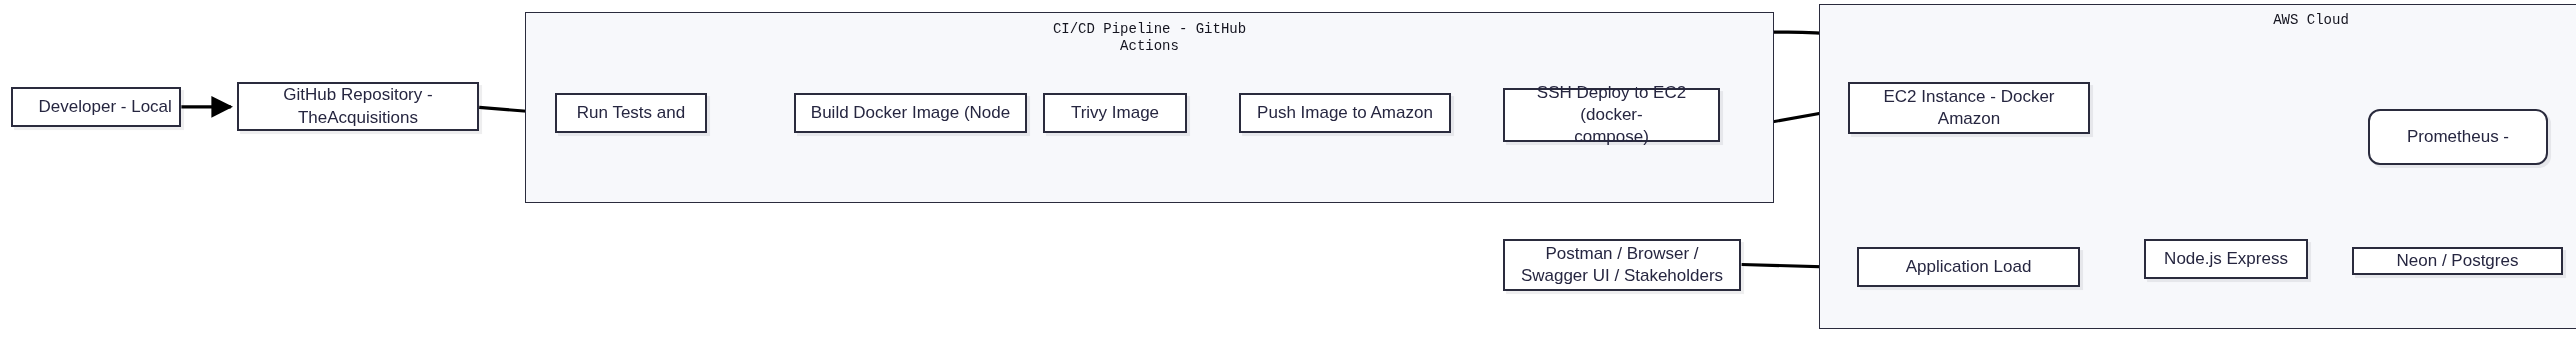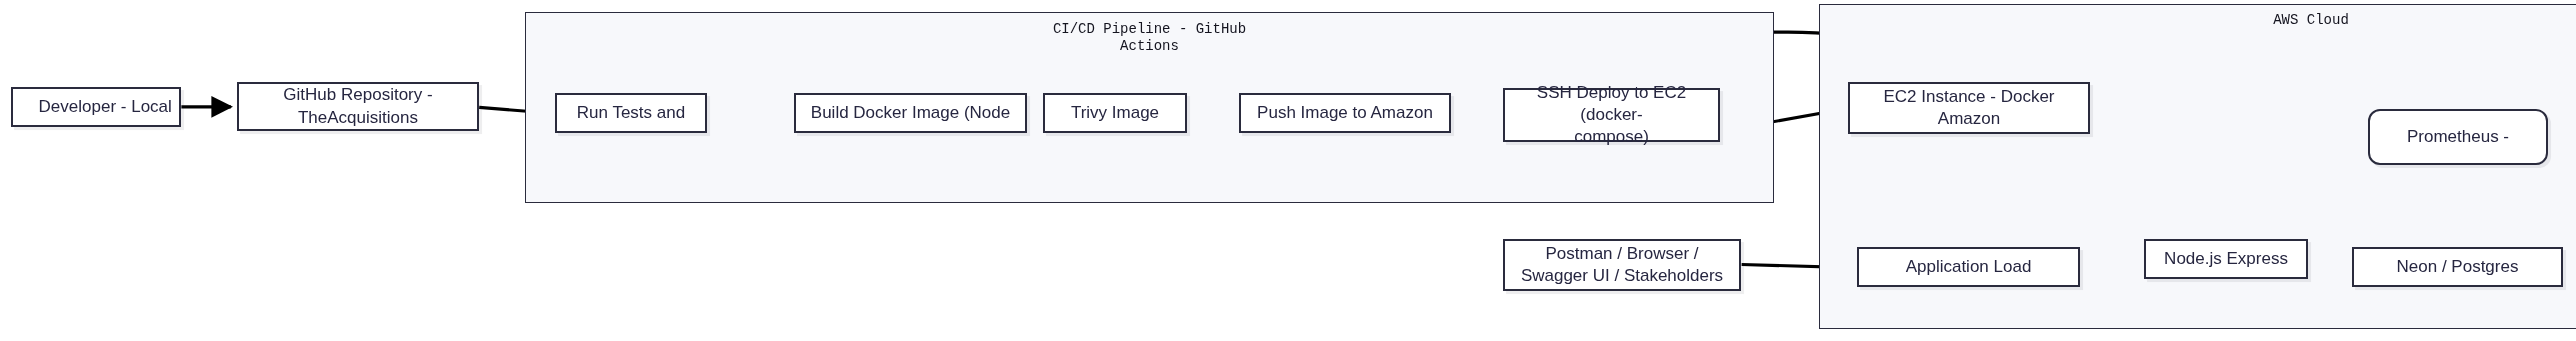--- a/index.html
+++ b/index.html
@@ -145,18 +145,18 @@
   </div>
 
   <div class="node" style="left:1857px; top:247px; width:223px; height:40px;">
     <span>Application Load</span>
   </div>
 
   <div class="node" style="left:2144px; top:239px; width:164px; height:40px;">
     <span>Node.js Express</span>
   </div>
 
-  <div class="node" style="left:2352px; top:247px; width:211px; height:40px;">
+  <div class="node" style="left:2352px; top:247px; width:211px; height:28px;">
     <span>Neon / Postgres</span>
   </div>
 
 </div>
 
 
 </body></html>

